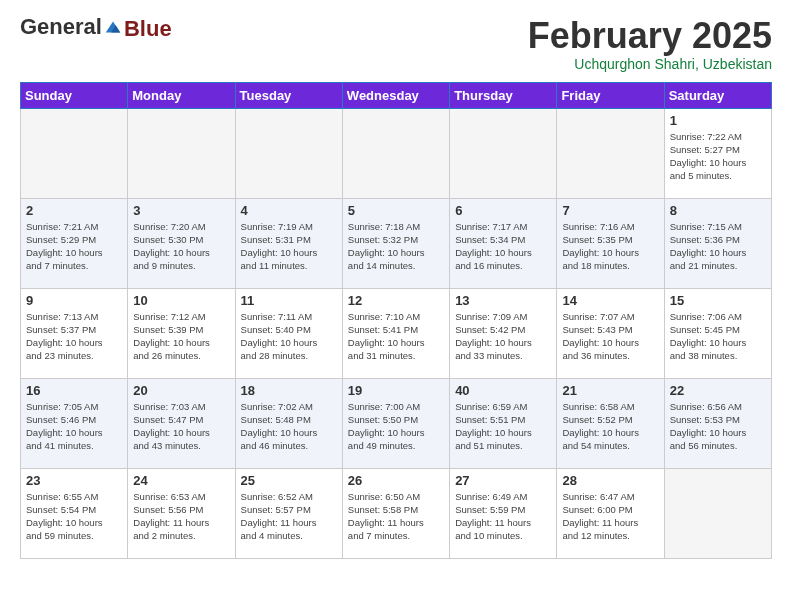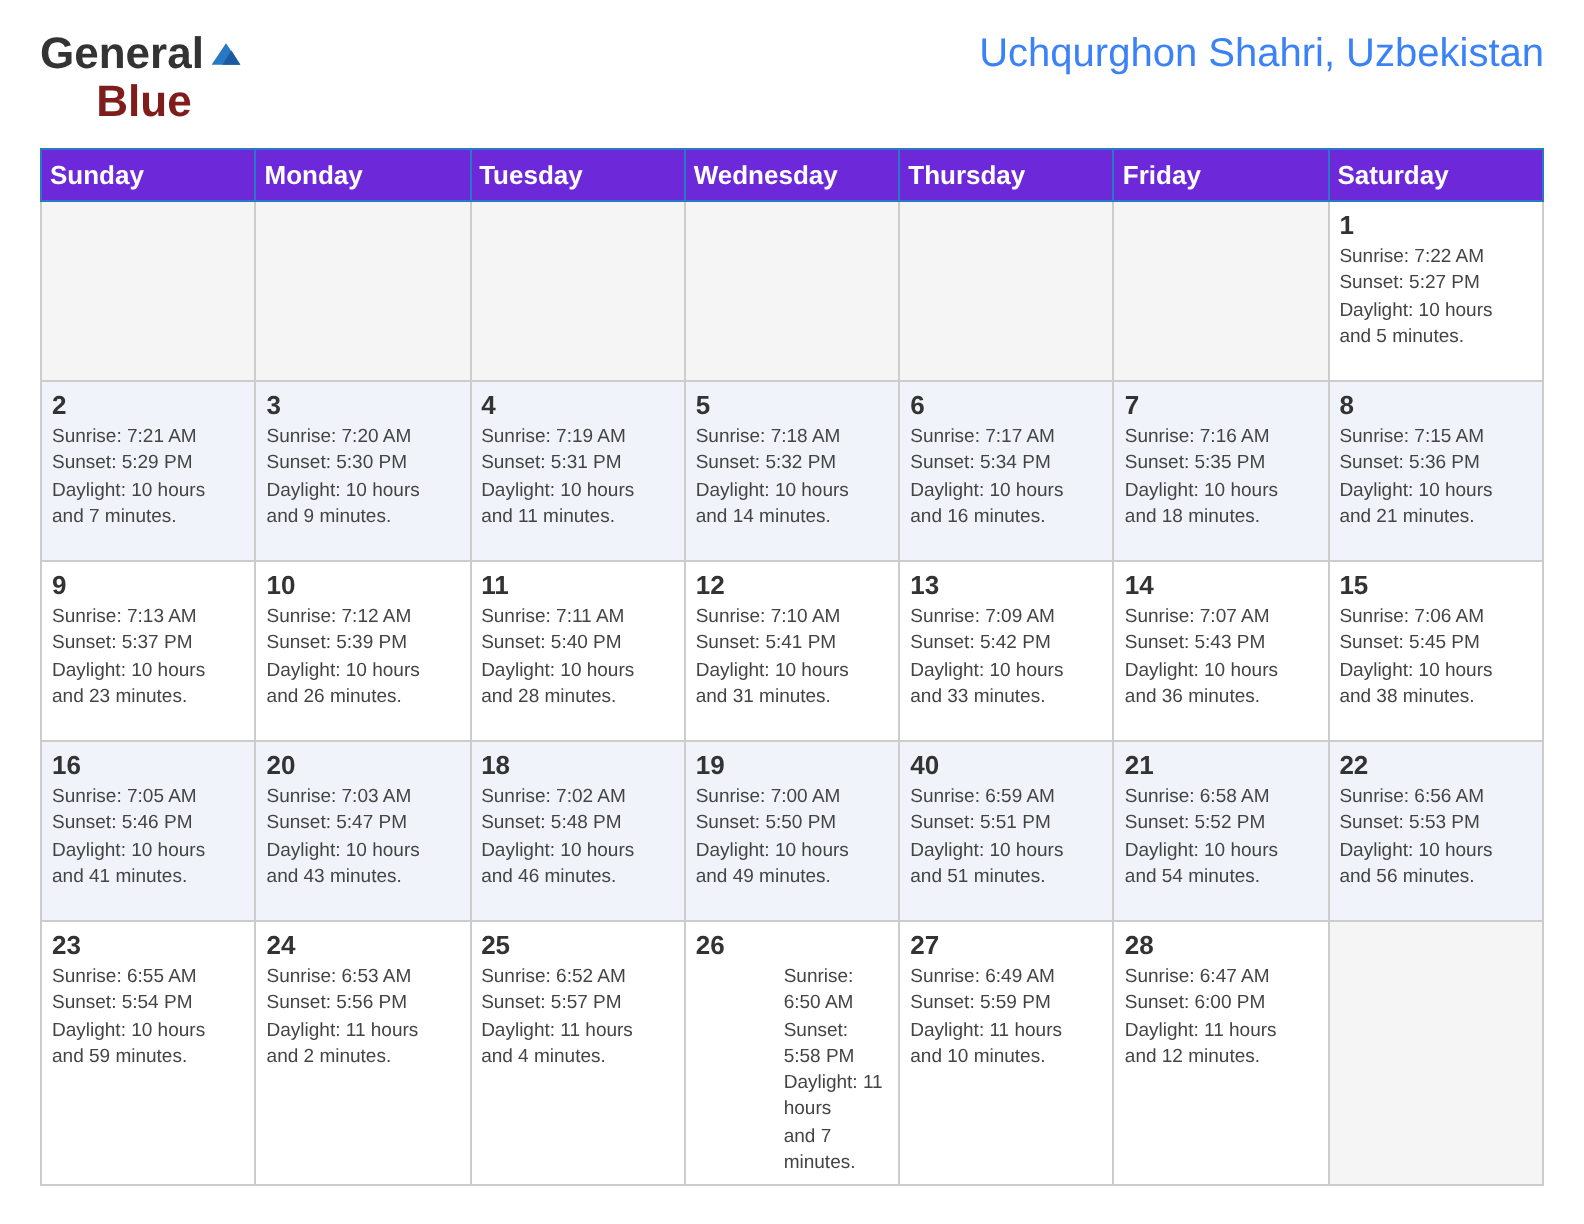--- a/index.html
+++ b/index.html
@@ -15,22 +15,22 @@
       padding: 16px 20px 16px 20px;
     }
     .header {
       display: flex;
       justify-content: space-between;
       align-items: flex-start;
       margin-bottom: 10px;
     }
     .logo {
       display: flex;
-      flex-direction: column;
-      align-items: center;
+      flex-direction: row;
+      align-items: flex-start;
     }
     .logo-text {
       display: flex;
       align-items: center;
       font-size: 22px;
       font-weight: bold;
       color: #333;
       line-height: 1;
     }
     .logo-general { color: #333; font-weight: bold; }
@@ -43,22 +43,22 @@
     .title-block {
       text-align: right;
     }
     .month-title {
       font-size: 36px;
       font-weight: bold;
       color: #333;
       line-height: 1.1;
     }
     .subtitle {
-      font-size: 20px;
-      color: #3b82f6;
+      font-size: 14px;
+      color: #15803d;
     }
     .calendar {
       width: 100%;
       border-collapse: collapse;
       border: 1px solid #ccc;
     }
     .calendar th {
       background: #6d28d9;
       color: #fff;
       font-size: 13px;
@@ -105,20 +105,21 @@
         <svg class="logo-icon" viewBox="0 0 20 20" xmlns="http://www.w3.org/2000/svg">
           <polygon points="2,16 10,4 18,16" fill="#2878c3"></polygon>
           <polygon points="8,16 13,8 18,16" fill="#1a5a9e"></polygon>
         </svg>
       </div>
       <div style="margin-left:2px;">
         <span class="logo-blue" style="font-size:22px; font-weight:bold; color:#7f1d1d;">Blue</span>
       </div>
     </div>
     <div class="title-block">
+      <div class="month-title">February 2025</div>
       <div class="subtitle">Uchqurghon Shahri, Uzbekistan</div>
     </div>
   </div>
 
   <table class="calendar">
     <thead>
       <tr>
       <th>Sunday</th>
           <th>Monday</th>
           <th>Tuesday</th>
@@ -314,21 +315,21 @@
           </td>
           <td>
             <div class="day-number">25</div>
             <div class="day-info" style="white-space: pre-line;">Sunrise: 6:52 AM
 Sunset: 5:57 PM
 Daylight: 11 hours
 and 4 minutes.</div>
           </td>
           <td>
             <div class="day-number">26</div>
-            <div class="day-info" style="white-space: pre-line; margin-left: 44px;">Sunrise: 6:50 AM
+            <div class="day-info" style="white-space: pre-line;">Sunrise: 6:50 AM
 Sunset: 5:58 PM
 Daylight: 11 hours
 and 7 minutes.</div>
           </td>
           <td>
             <div class="day-number">27</div>
             <div class="day-info" style="white-space: pre-line;">Sunrise: 6:49 AM
 Sunset: 5:59 PM
 Daylight: 11 hours
 and 10 minutes.</div>

